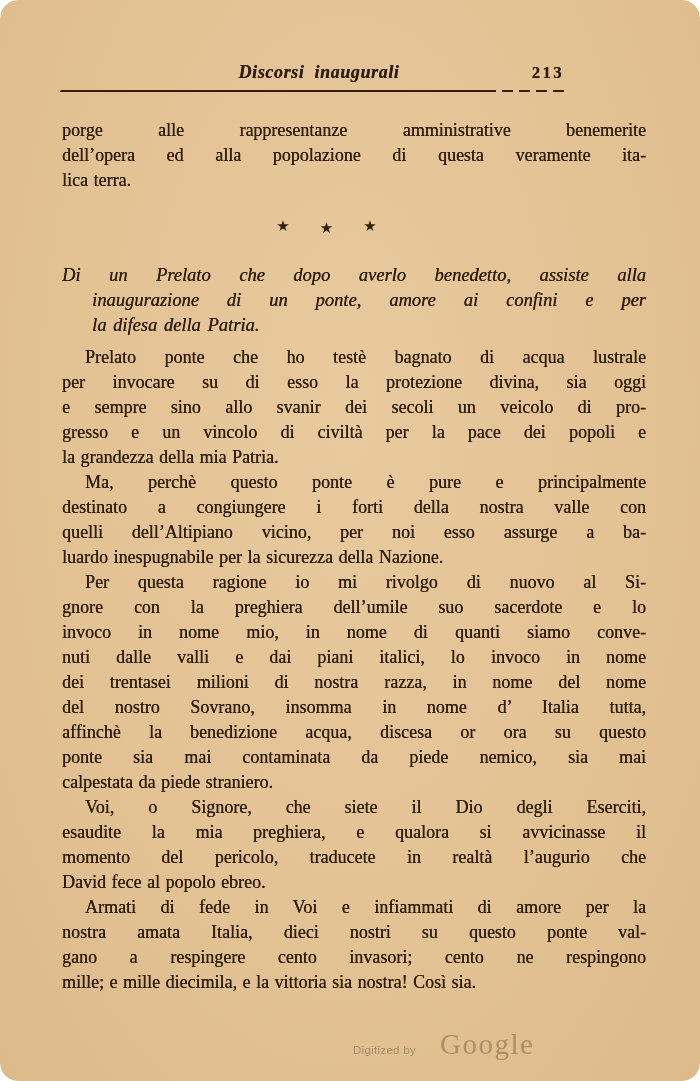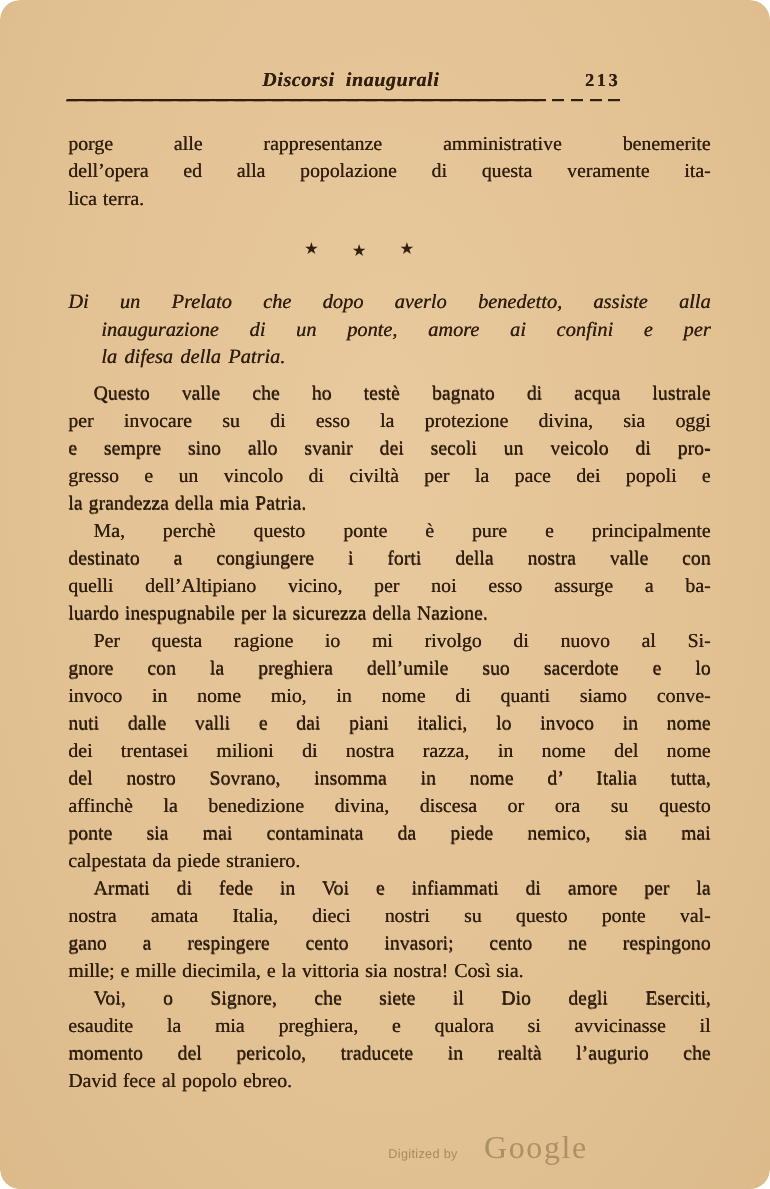--- a/index.html
+++ b/index.html
@@ -147,54 +147,54 @@
     <div class="stars" id="stars"><span class="star">★</span><span class="star">★</span><span class="star">★</span></div>
 
     <div class="heading" id="heading">
         <div class="jline">Di un Prelato che dopo averlo benedetto, assiste alla</div>
         <div class="jline hang">inaugurazione di un ponte, amore ai confini e per</div>
         <div class="jline no-just hang">la difesa della Patria.</div>
       </div>
 
     <div class="bodytext paras" id="paras">
         <div>
-          <div class="jline indent">Questo valle che ho testè bagnato di acqua lustrale</div>
+          <div class="jline indent">Prelato ponte che ho testè bagnato di acqua lustrale</div>
           <div class="jline">per invocare su di esso la protezione divina, sia oggi</div>
           <div class="jline">e sempre sino allo svanir dei secoli un veicolo di pro-</div>
           <div class="jline">gresso e un vincolo di civiltà per la pace dei popoli e</div>
           <div class="jline no-just">la grandezza della mia Patria.</div>
         </div>
         <div>
           <div class="jline indent">Ma, perchè questo ponte è pure e principalmente</div>
           <div class="jline">destinato a congiungere i forti della nostra valle con</div>
           <div class="jline">quelli dell’Altipiano vicino, per noi esso assurge a ba-</div>
           <div class="jline no-just">luardo inespugnabile per la sicurezza della Nazione.</div>
         </div>
         <div>
           <div class="jline indent">Per questa ragione io mi rivolgo di nuovo al Si-</div>
           <div class="jline">gnore con la preghiera dell’umile suo sacerdote e lo</div>
           <div class="jline">invoco in nome mio, in nome di quanti siamo conve-</div>
           <div class="jline">nuti dalle valli e dai piani italici, lo invoco in nome</div>
           <div class="jline">dei trentasei milioni di nostra razza, in nome del nome</div>
           <div class="jline">del nostro Sovrano, insomma in nome d’ Italia tutta,</div>
-          <div class="jline">affinchè la benedizione divina, discesa or ora su questo</div>
+          <div class="jline">affinchè la benedizione acqua, discesa or ora su questo</div>
           <div class="jline">ponte sia mai contaminata da piede nemico, sia mai</div>
           <div class="jline no-just">calpestata da piede straniero.</div>
+        </div>
+        <div>
+          <div class="jline indent">Voi, o Signore, che siete il Dio degli Eserciti,</div>
+          <div class="jline">esaudite la mia preghiera, e qualora si avvicinasse il</div>
+          <div class="jline">momento del pericolo, traducete in realtà l’augurio che</div>
+          <div class="jline no-just">David fece al popolo ebreo.</div>
         </div>
         <div>
           <div class="jline indent">Armati di fede in Voi e infiammati di amore per la</div>
           <div class="jline">nostra amata Italia, dieci nostri su questo ponte val-</div>
           <div class="jline">gano a respingere cento invasori; cento ne respingono</div>
           <div class="jline no-just">mille; e mille diecimila, e la vittoria sia nostra! Così sia.</div>
-        </div>
-        <div>
-          <div class="jline indent">Voi, o Signore, che siete il Dio degli Eserciti,</div>
-          <div class="jline">esaudite la mia preghiera, e qualora si avvicinasse il</div>
-          <div class="jline">momento del pericolo, traducete in realtà l’augurio che</div>
-          <div class="jline no-just">David fece al popolo ebreo.</div>
         </div>
       </div>
 
   </div>
 
   <div class="watermark">
     <span class="wm-prefix">Digitized by</span>
     <span class="wm-brand">Google</span>
   </div>
 </div>

